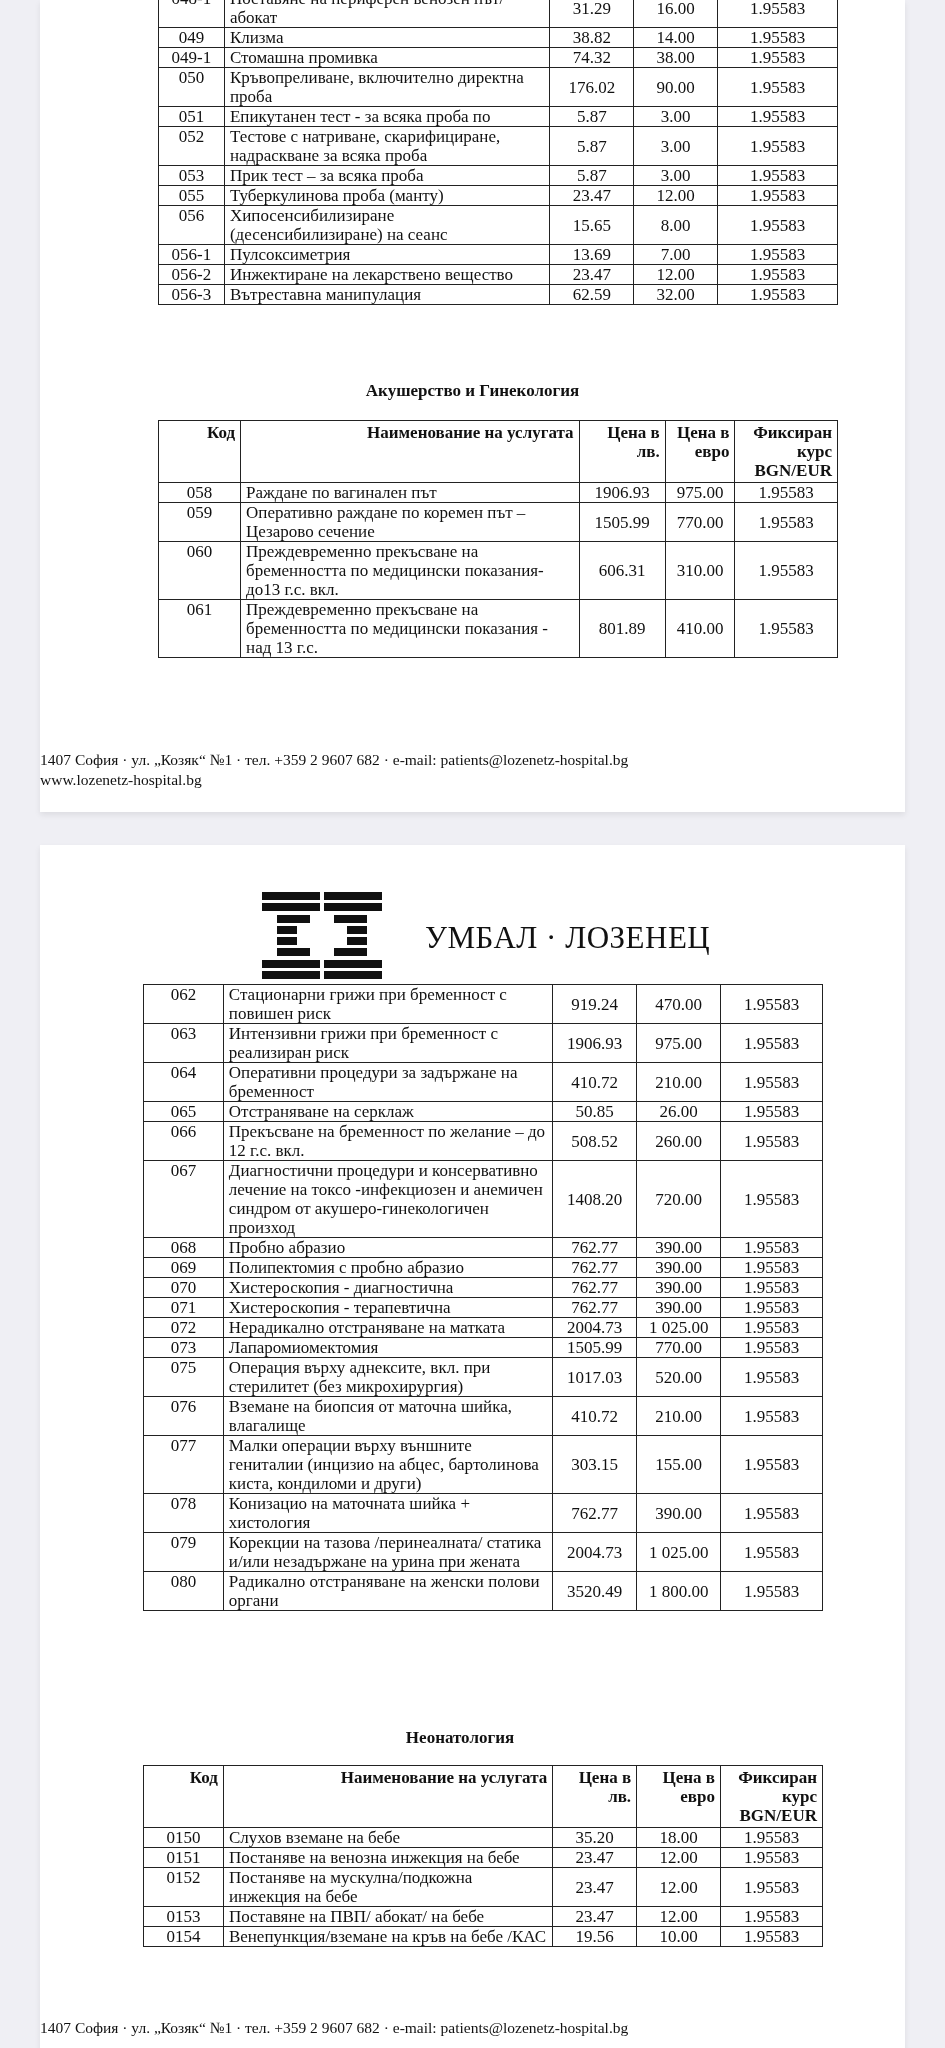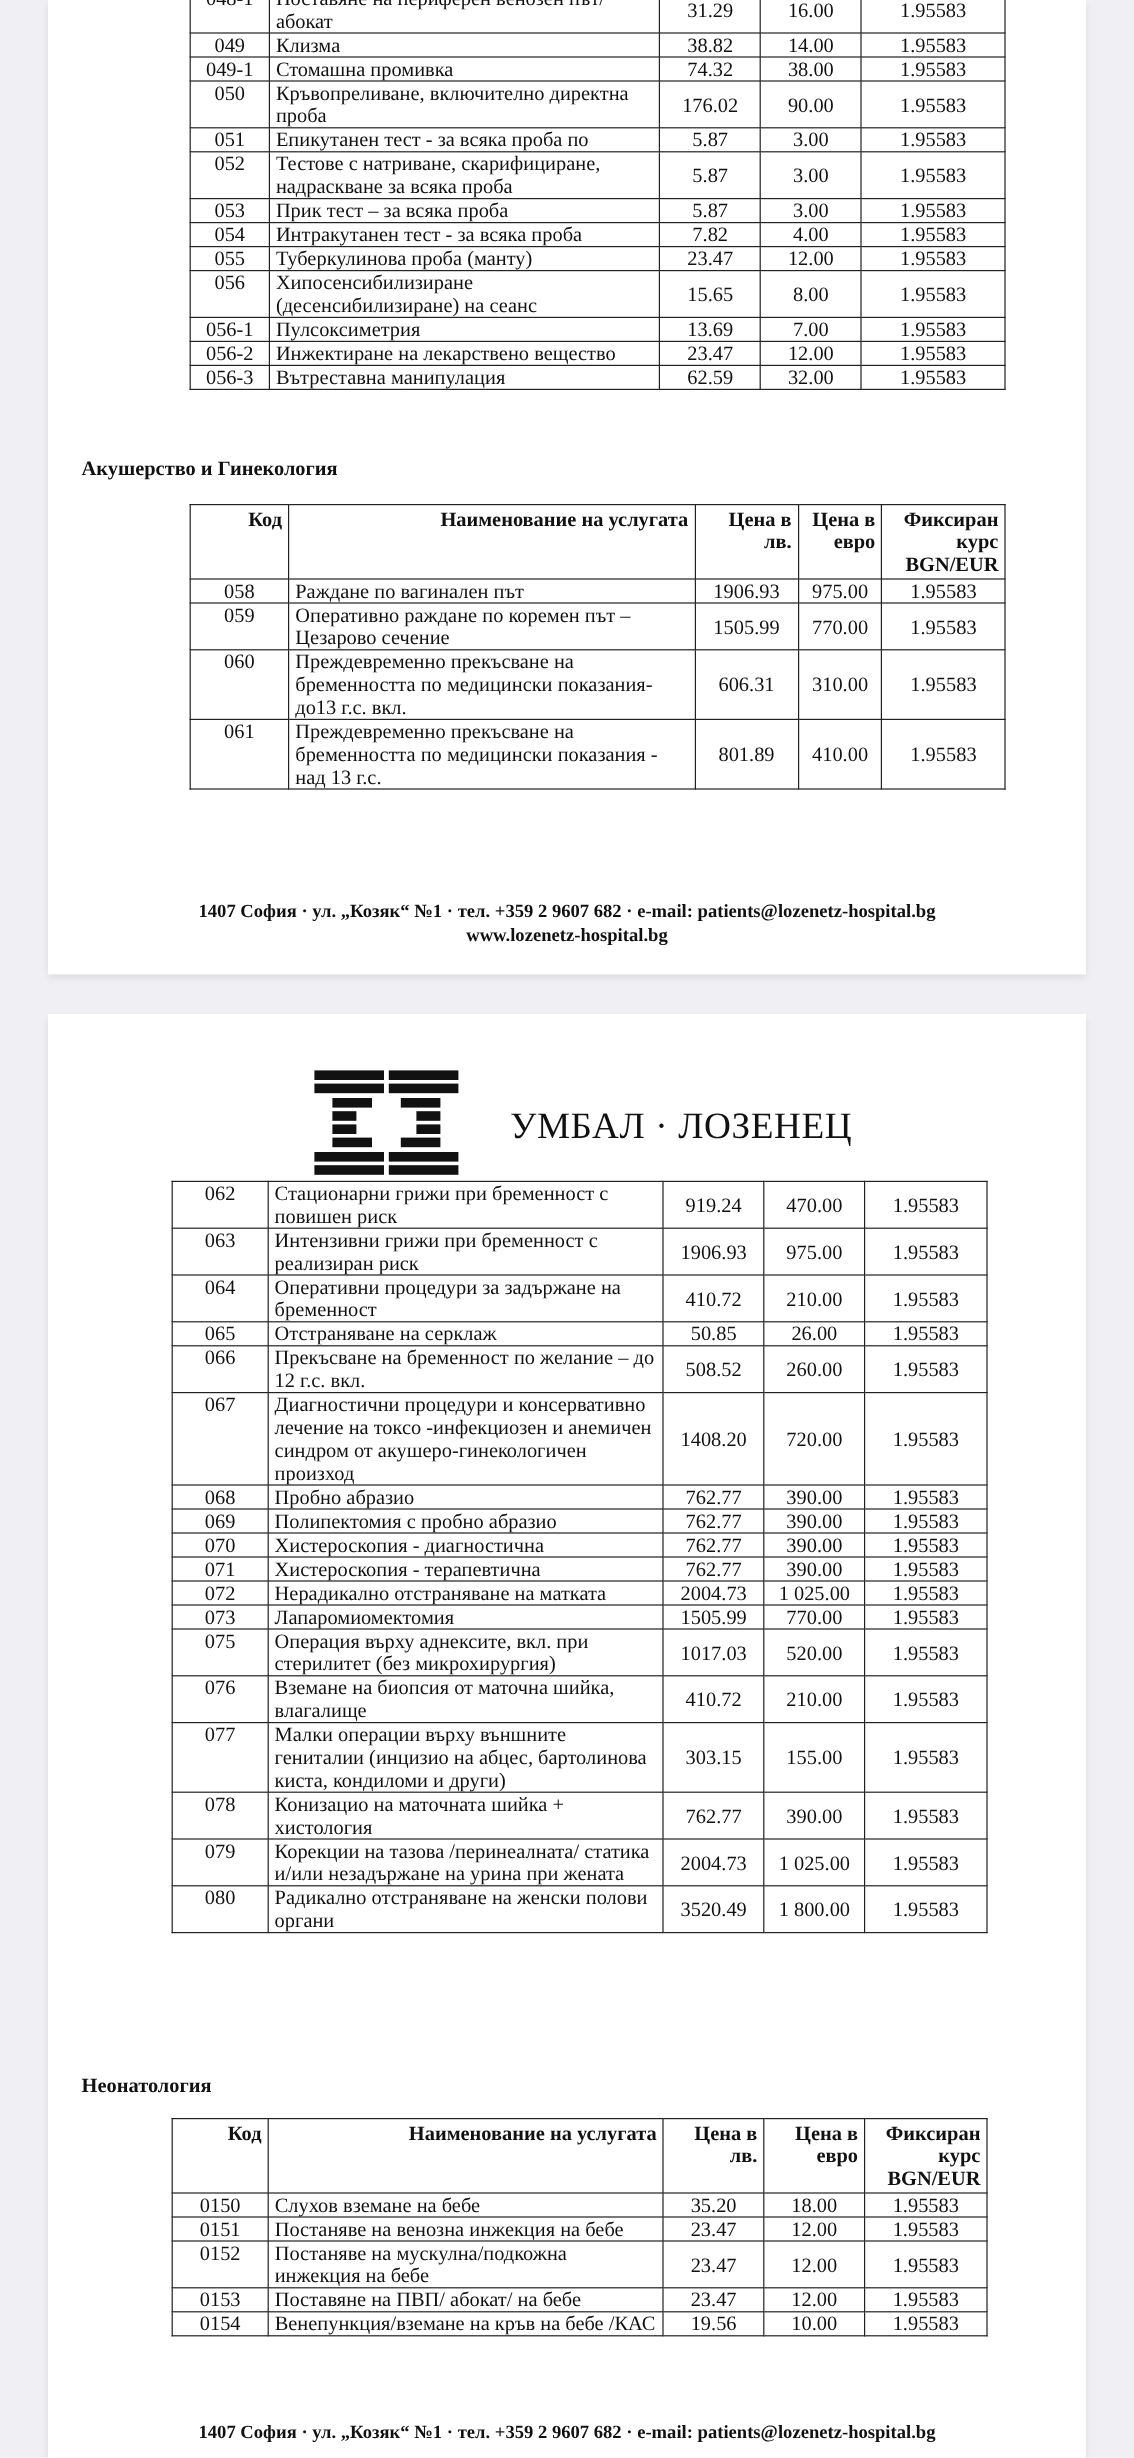--- a/index.html
+++ b/index.html
@@ -30,25 +30,25 @@
     vertical-align: middle;
   }
   table.pt td.code { text-align: center; vertical-align: top; }
   table.pt td.num { text-align: center; }
   table.pt th {
     font-weight: bold; text-align: right; vertical-align: top;
     padding-top: 2px;
   }
   .section-title {
     position: absolute; font-weight: bold; font-size: 17px;
-    margin-left: 28px;
+    text-align: center;
   }
   .footer {
     position: absolute; left: 0; width: 100%;
-    text-align: center; font-size: 15.5px; line-height: 20px; font-weight: bold;
+    text-align: left; font-size: 15.5px; line-height: 20px;
   }
   .logo { position: absolute; }
   .logo .bar { position: absolute; background: #111; }
   .brand {
     position: absolute; font-size: 31px; letter-spacing: 0.5px;
   }
 </style>
 </head>
 <body>
 
@@ -103,27 +103,20 @@
           <td>Тестове с натриване, скарифициране, надраскване за всяка проба</td>
           <td class="num">5.87</td>
           <td class="num">3.00</td>
           <td class="num">1.95583</td>
         </tr>
         <tr>
           <td class="code">053</td>
           <td>Прик тест – за всяка проба</td>
           <td class="num">5.87</td>
           <td class="num">3.00</td>
-          <td class="num">1.95583</td>
-        </tr>
-        <tr>
-          <td class="code">054</td>
-          <td>Интракутанен тест - за всяка проба</td>
-          <td class="num">7.82</td>
-          <td class="num">4.00</td>
           <td class="num">1.95583</td>
         </tr>
         <tr>
           <td class="code">055</td>
           <td>Туберкулинова проба (манту)</td>
           <td class="num">23.47</td>
           <td class="num">12.00</td>
           <td class="num">1.95583</td>
         </tr>
         <tr>

